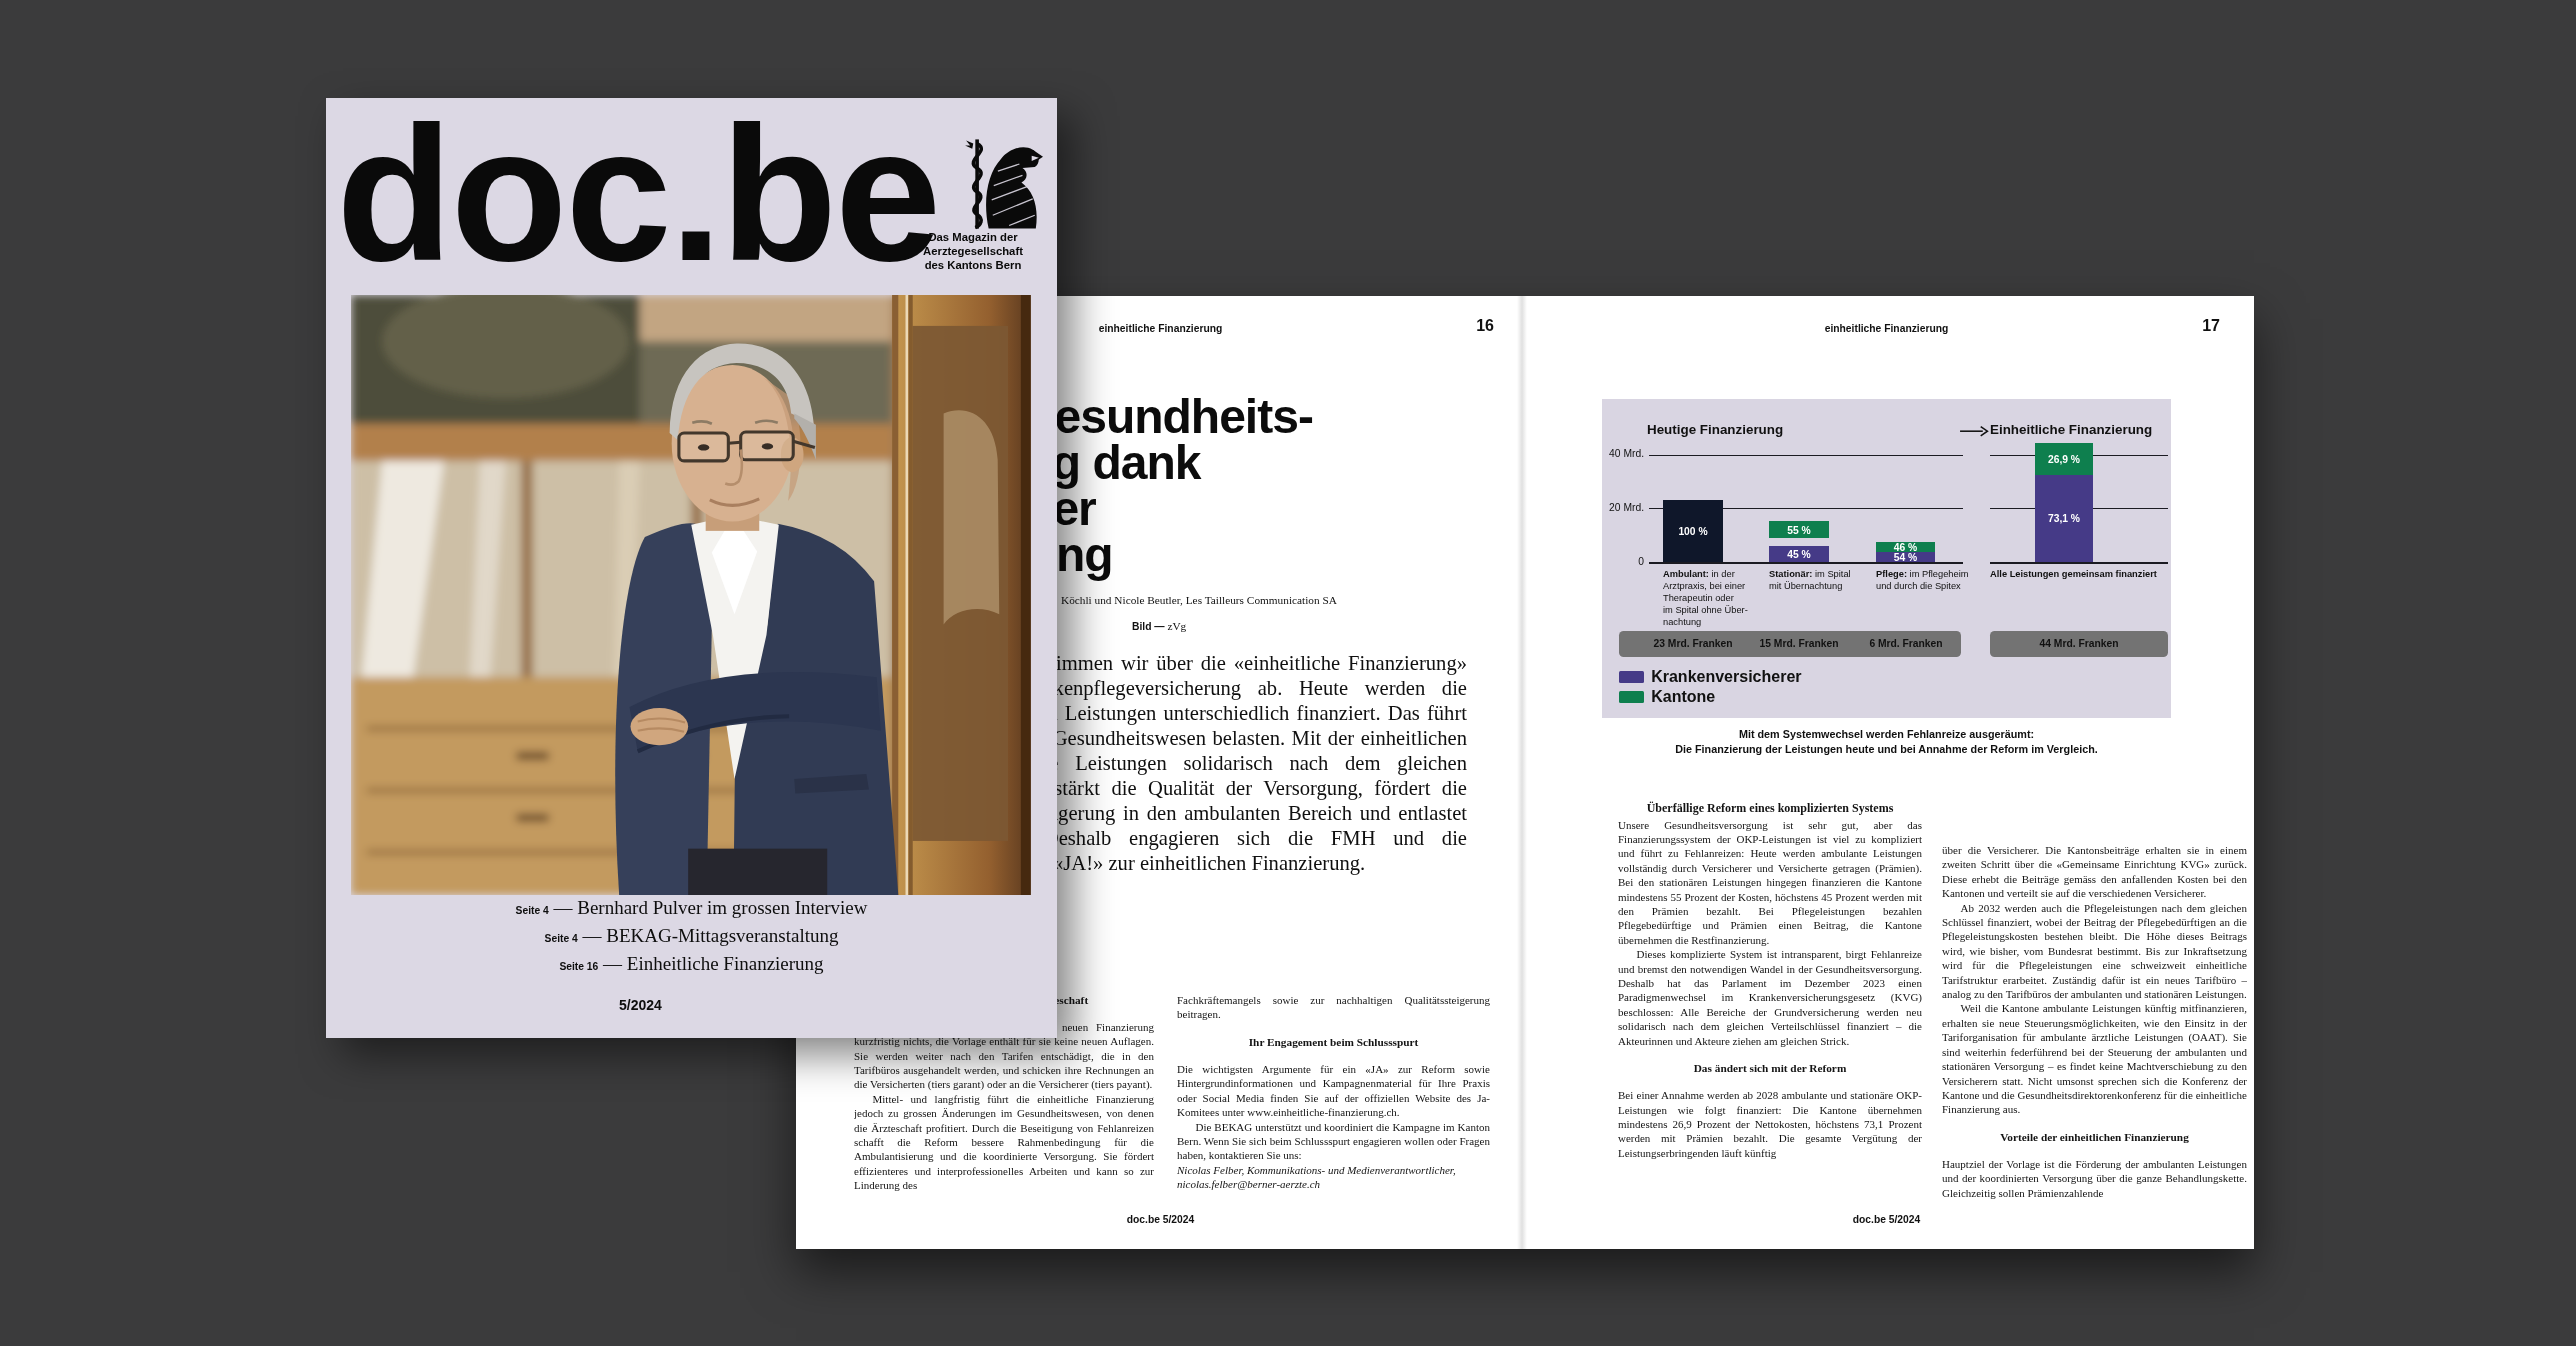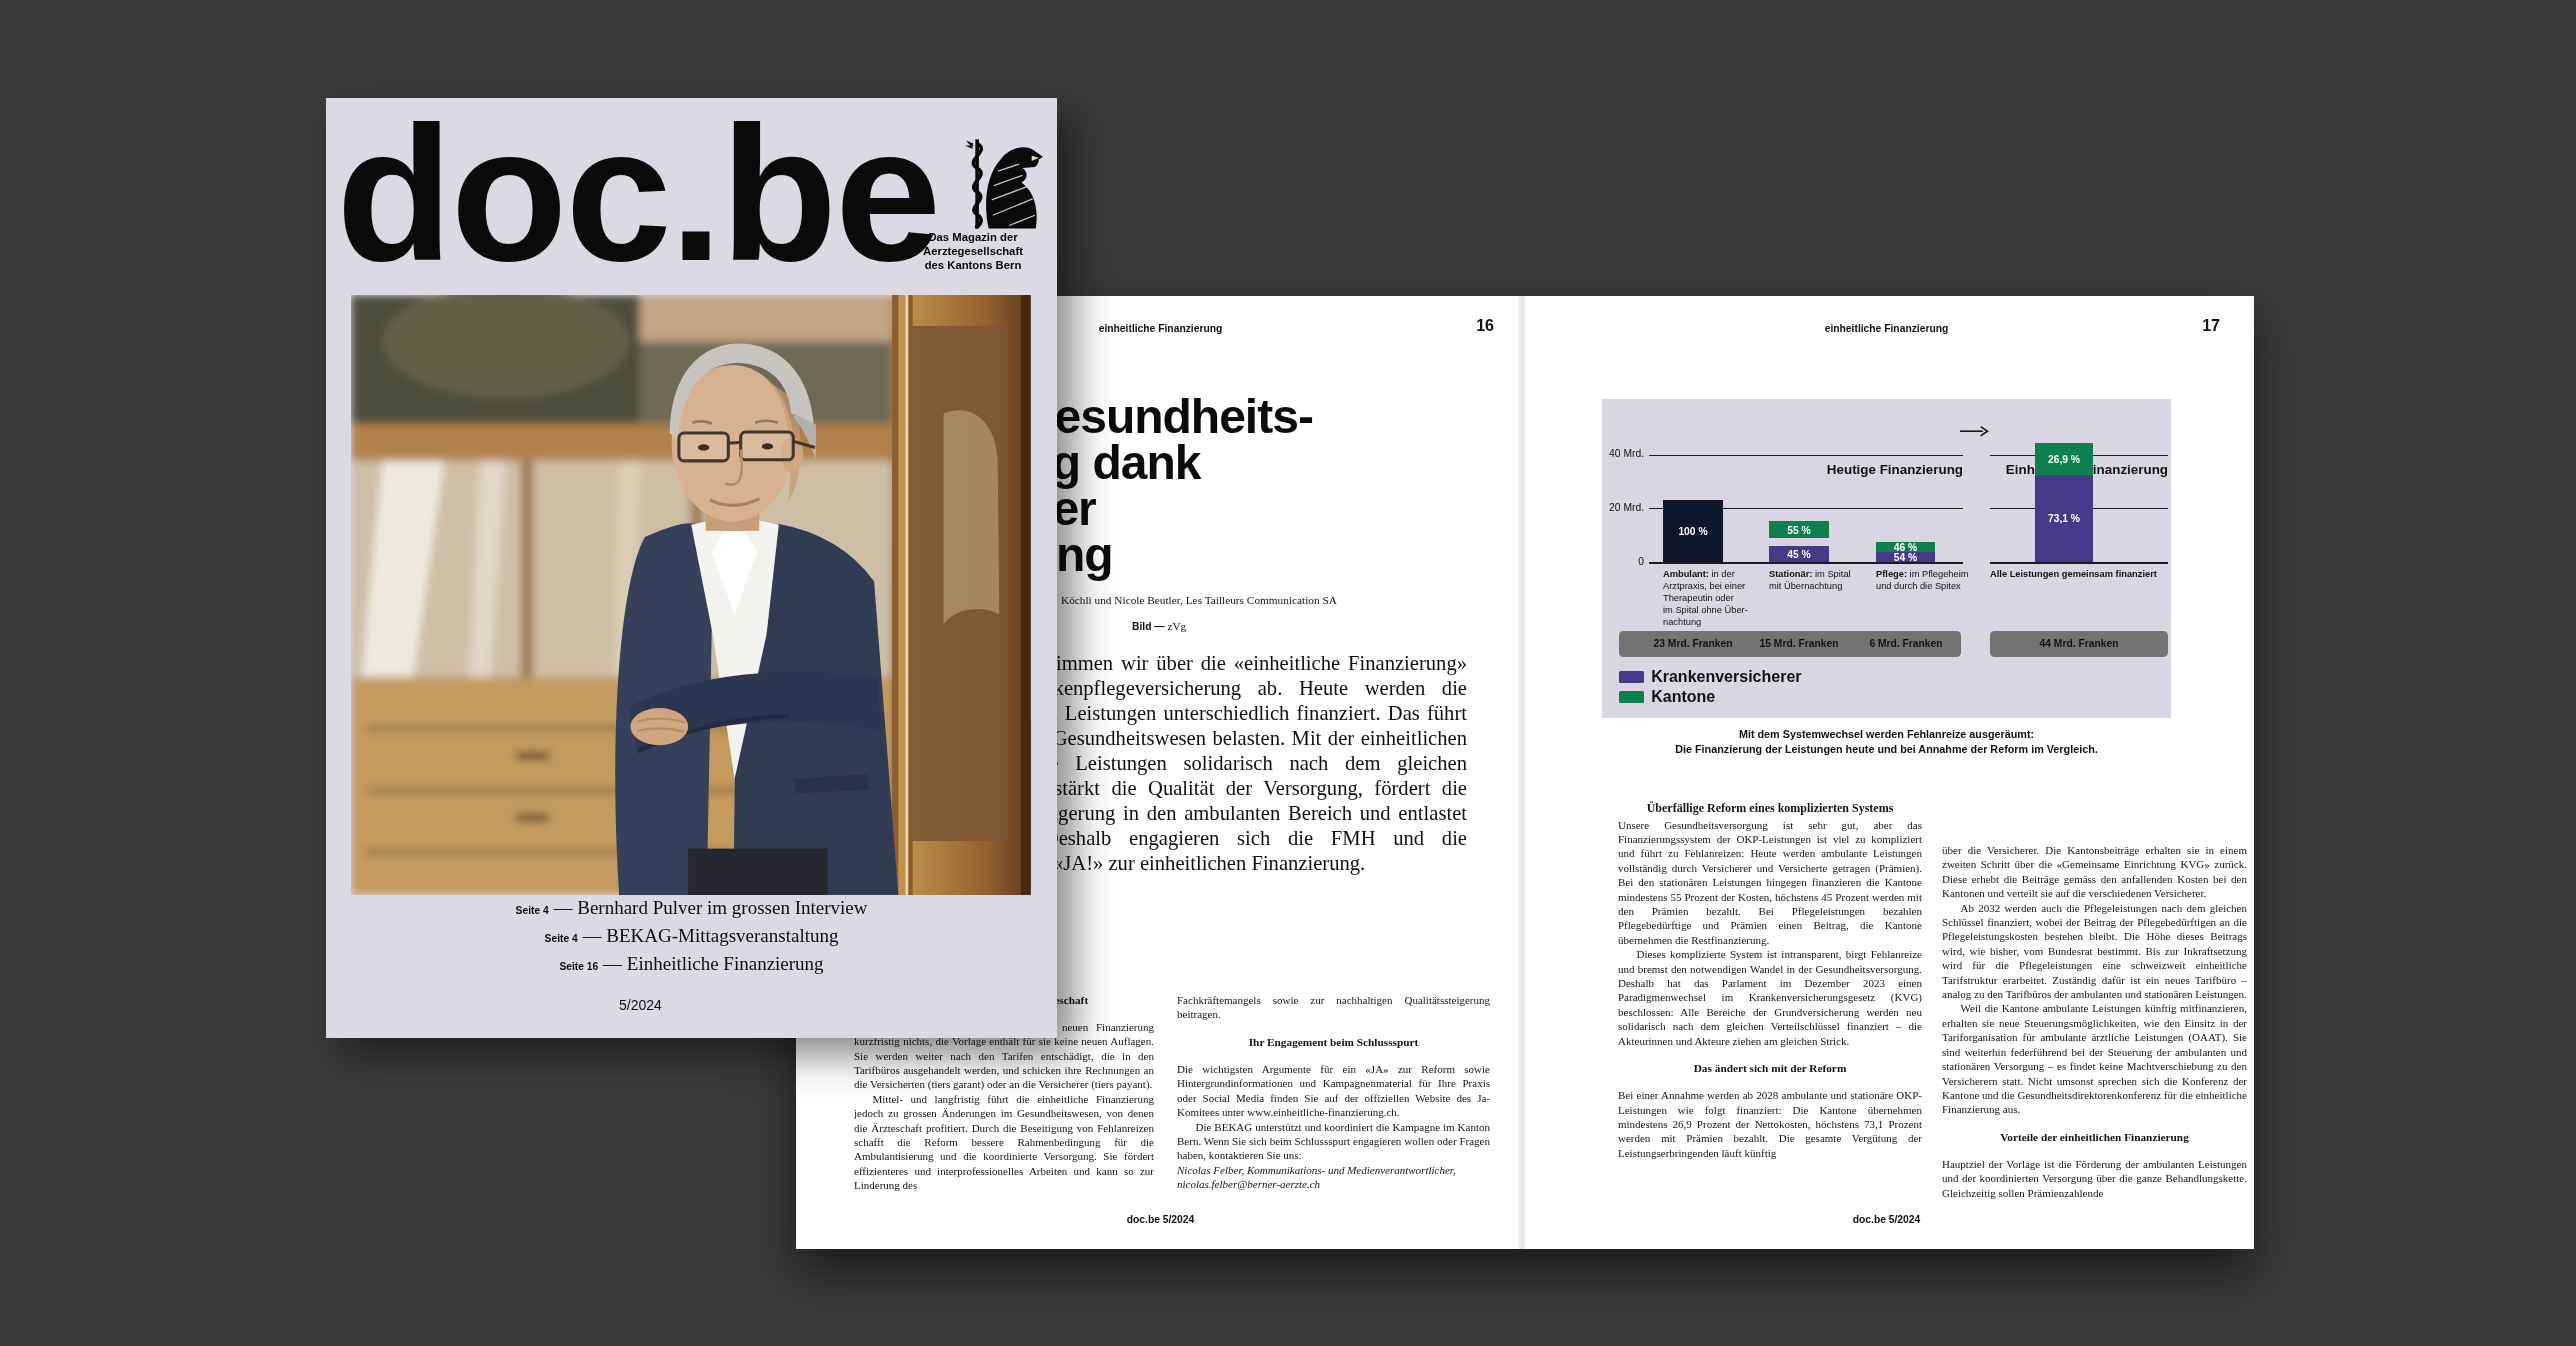--- a/index.html
+++ b/index.html
@@ -24,21 +24,21 @@
         text-align:justify;}
   .bodycol{font-family:"Liberation Serif",serif;font-size:11px;line-height:14.4px;color:#141414;
            text-align:justify;overflow:hidden;}
   .bodycol p{margin:0;}
   .bodycol p.ind{text-indent:18.5px;}
   .bodycol .bh{font-weight:bold;text-align:center;font-size:11.3px;margin:13.4px 0 12.4px 0;text-indent:0;}
   .bodycol .bh.first{margin-top:0;}
   .bodycol p.it{font-style:italic;}
   
   #chart-panel{left:806px;top:103px;width:569px;height:319px;background:#d9d5e2;}
-  .chart-title{position:absolute;top:23px;font-size:13.4px;font-weight:bold;color:#111;text-align:right;margin-top:40px;}
+  .chart-title{position:absolute;top:23px;font-size:13.4px;font-weight:bold;color:#111;text-align:left;}
   .tick{position:absolute;width:42px;text-align:right;font-size:10.3px;font-weight:normal;color:#111;}
   .grid{position:absolute;height:1px;background:#1b1b22;}
   .grid.zero{height:1.5px;}
   .bar{position:absolute;bottom:156px;display:flex;flex-direction:column;}
   .seg{position:relative;width:100%;}
   .seg .pct{position:absolute;left:0;right:0;top:50%;transform:translateY(-50%);
             text-align:center;color:#fff;font-weight:bold;font-size:10.3px;white-space:nowrap;}
   .bcap{position:absolute;top:169px;font-size:9.3px;line-height:12px;color:#111;}
   .amtbox{position:absolute;top:232px;height:26px;background:#737373;border-radius:4.6px;}
   .amt{position:absolute;top:0;line-height:26px;font-size:10.3px;font-weight:bold;color:#111;
@@ -55,21 +55,21 @@
   #cover{position:absolute;left:326px;top:98px;width:731px;height:940px;background:#dcd8e4;
          box-shadow:15.5px 16.5px 39px rgba(0,0,0,.5);}
   #masthead{left:10.3px;top:0;font-size:191px;line-height:1;font-weight:bold;letter-spacing:-2.1px;
             color:#0a0a0a;}
   #publisher{left:571px;top:132px;width:152px;text-align:center;font-weight:bold;font-size:11.3px;
              line-height:14px;color:#0a0a0a;}
   #contents{left:0;top:796px;width:731px;text-align:center;color:#0e0e0e;}
   .toc-line{height:28px;line-height:28px;white-space:nowrap;}
   .toc-pg{font-weight:bold;font-size:10.3px;}
   .toc-title{font-family:"Liberation Serif",serif;font-size:19px;}
-  #issue{left:0;top:899px;width:629px;text-align:center;font-weight:normal;font-size:14px;color:#0e0e0e;}
+  #issue{left:0;top:899px;width:629px;text-align:center;font-weight:bold;font-size:14px;color:#0e0e0e;}
 </style>
 </head>
 <body>
 
 <div id="stage">
 
   <div id="spread">
 
     <div>
       <div class="abs page-section" style="left:210px;top:27px;width:309px;">einheitliche Finanzierung</div>

